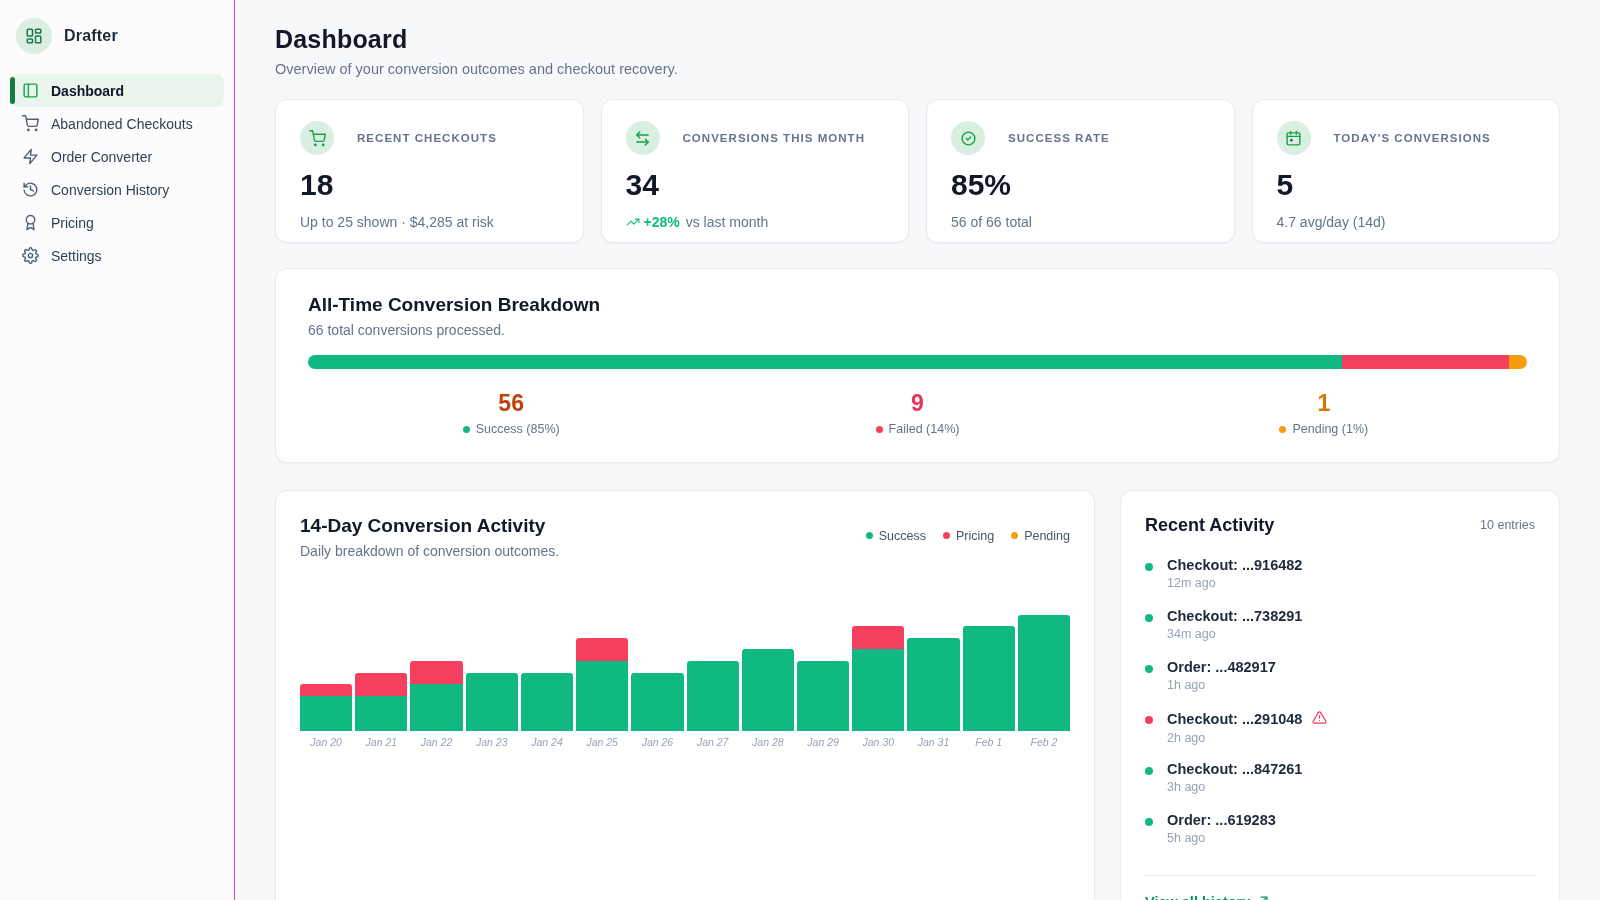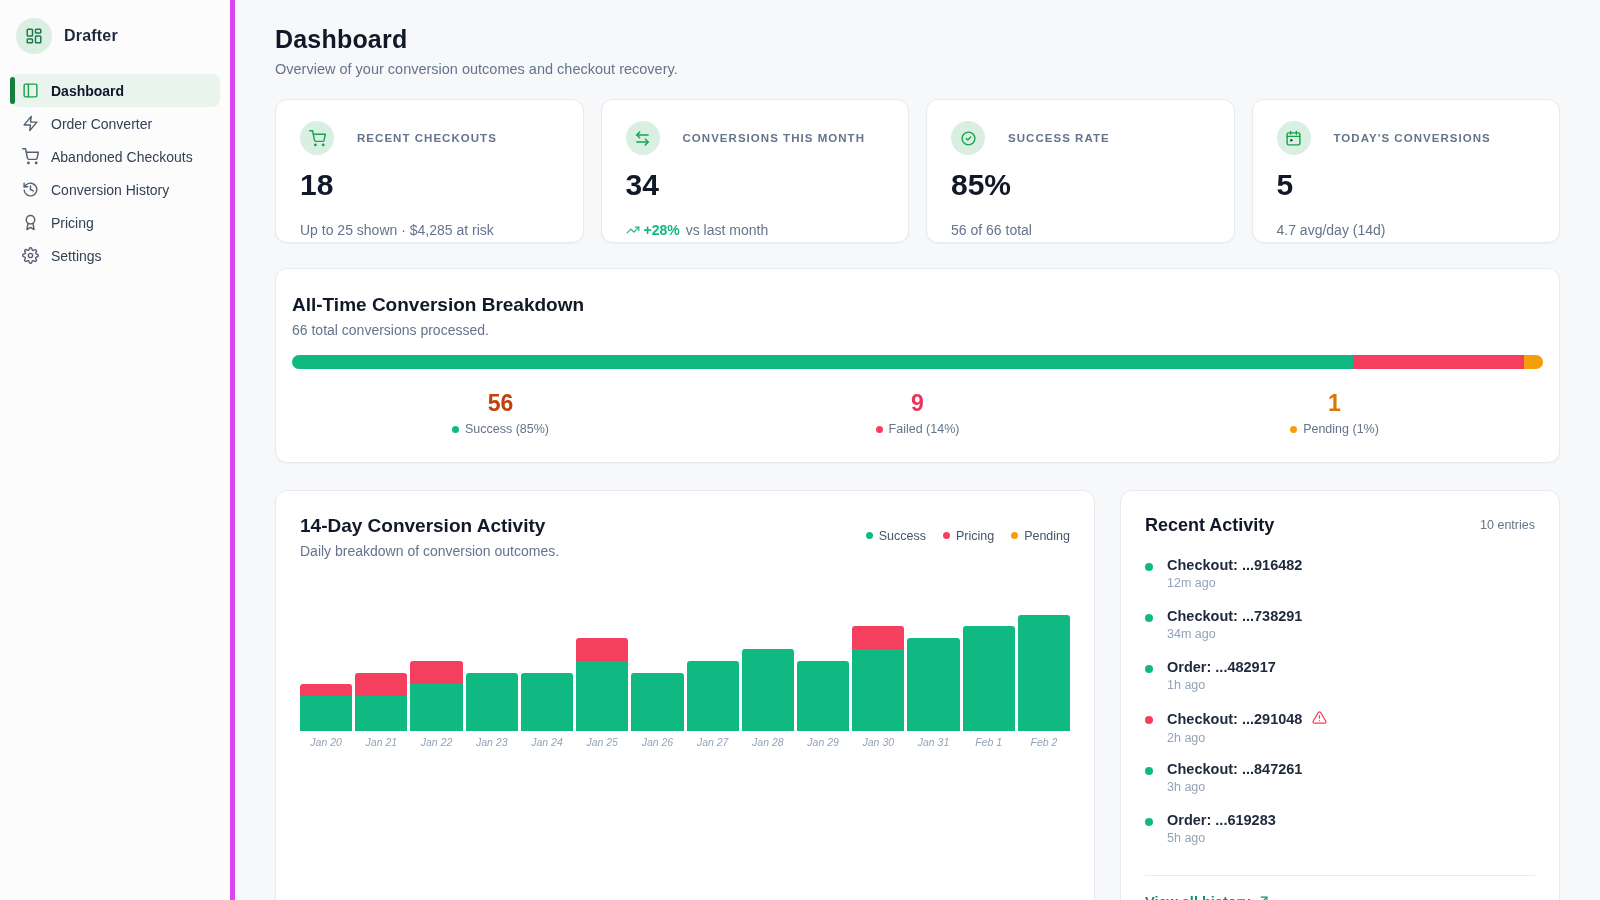--- a/index.html
+++ b/index.html
@@ -4,21 +4,21 @@
 <style>
   * { margin:0; padding:0; box-sizing:border-box; }
   html,body { width:1600px; height:900px; overflow:hidden; }
   body {
     font-family:"Liberation Sans","DejaVu Sans",sans-serif;
     background:#f7f8fa; color:#0f172a; display:flex;
   }
   
   .sidebar {
     width:235px; min-width:235px; height:100%;
-    background:#fcfcfd; border-right:5px solid #d946ef;
+    background:#fcfcfd; border-right:1px solid #d946ef;
     padding:14px 10px 0 10px;
     text-align:center;
   }
   .brand { display:flex; align-items:center; gap:12px; padding:4px 6px 20px 6px; }
   .brand-badge {
     width:36px; height:36px; border-radius:50%;
     background:#daeee1; display:flex; align-items:center; justify-content:center;
   }
   .brand-badge svg { width:18px; height:18px; stroke:#1d7a4b; }
   .brand-name { font-size:16px; font-weight:700; color:#1e293b; letter-spacing:.2px; }
@@ -50,25 +50,25 @@
   .stat-icon {
     width:34px; height:34px; border-radius:50%; background:#d9efe2;
     display:flex; align-items:center; justify-content:center; flex:none;
   }
   .stat-icon svg { width:17px; height:17px; stroke:#16a34a; }
   .stat-label {
     font-size:11.5px; font-weight:600; letter-spacing:.09em;
     text-transform:uppercase; color:#64748b;padding-left:10px;
   }
   .stat-value { font-size:30px; font-weight:800; color:#111827; margin-top:13px; }
-  .stat-sub { font-size:14px; color:#64748b; margin-top:20px; display:flex; align-items:center; gap:6px; }
+  .stat-sub { font-size:14px; color:#64748b; margin-top:12px; display:flex; align-items:center; gap:6px; }
   .trend { color:#10b981; font-weight:700; display:inline-flex; align-items:center; gap:4px; }
   .trend svg { width:14px; height:14px; stroke:#10b981; }
   
-  .breakdown-card { margin-top:25px; padding:25px 16px; }
+  .breakdown-card { margin-top:25px; padding:25px 32px; }
   .card-title { font-size:19px; font-weight:700; color:#111827; }
   .card-subtitle { font-size:14px; color:#64748b; margin-top:6px; }
   .progress { display:flex; height:14px; border-radius:8px; overflow:hidden; margin-top:17px; }
   .break-stats { display:flex; margin-top:21px; }
   .break-stat { flex:1; text-align:center; }
   .break-num { font-size:23px; font-weight:700; }
   .break-label {
     font-size:12.5px; color:#64748b; margin-top:5px;
     display:inline-flex; align-items:center; gap:6px;
   }
@@ -127,34 +127,34 @@
           <svg viewBox="0 0 24 24" fill="none" stroke-width="2" stroke-linecap="round" stroke-linejoin="round">
             <rect x="3" y="3" width="18" height="18" rx="2"></rect>
             <path d="M9 3v18"></path>
           </svg>
         </span>
         <span class="nav-label">Dashboard</span>
       </div>
       <div class="nav-item">
         <span style="display: inline-flex;">
           <svg viewBox="0 0 24 24" fill="none" stroke-width="2" stroke-linecap="round" stroke-linejoin="round">
-            <path d="M13 2 3 14h9l-1 8 10-12h-9l1-8z"></path>
-          </svg>
-        </span>
-        <span class="nav-label">Order Converter</span>
-      </div>
-      <div class="nav-item">
-        <span style="display: inline-flex;">
-          <svg viewBox="0 0 24 24" fill="none" stroke-width="2" stroke-linecap="round" stroke-linejoin="round">
             <circle cx="9" cy="21" r="1"></circle>
             <circle cx="20" cy="21" r="1"></circle>
             <path d="M1 1h4l2.68 13.39a2 2 0 0 0 2 1.61h9.72a2 2 0 0 0 2-1.61L23 6H6"></path>
           </svg>
         </span>
         <span class="nav-label">Abandoned Checkouts</span>
+      </div>
+      <div class="nav-item">
+        <span style="display: inline-flex;">
+          <svg viewBox="0 0 24 24" fill="none" stroke-width="2" stroke-linecap="round" stroke-linejoin="round">
+            <path d="M13 2 3 14h9l-1 8 10-12h-9l1-8z"></path>
+          </svg>
+        </span>
+        <span class="nav-label">Order Converter</span>
       </div>
       <div class="nav-item">
         <span style="display: inline-flex;">
           <svg viewBox="0 0 24 24" fill="none" stroke-width="2" stroke-linecap="round" stroke-linejoin="round">
             <path d="M3 3v5h5"></path>
             <path d="M3.05 13A9 9 0 1 0 6 5.3L3 8"></path>
             <path d="M12 7v5l4 2"></path>
           </svg>
         </span>
         <span class="nav-label">Conversion History</span>

